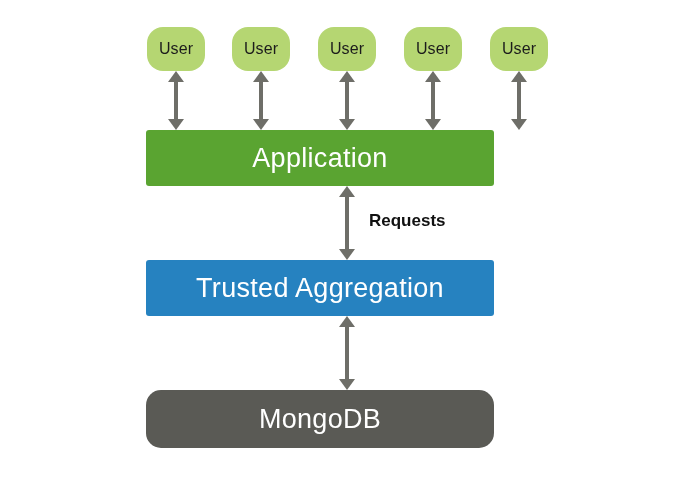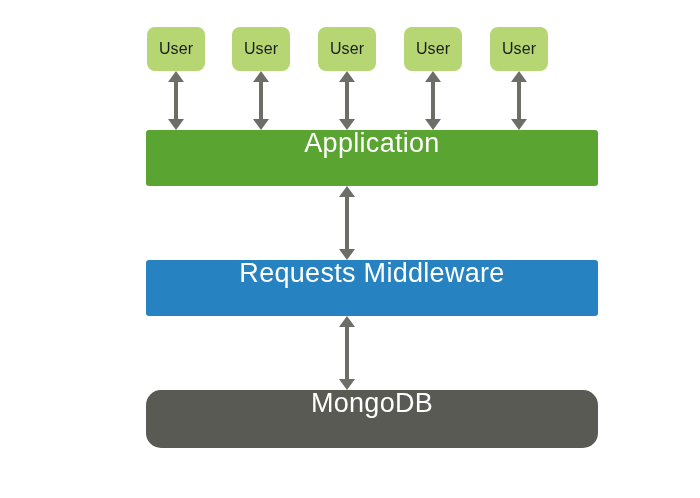--- a/index.html
+++ b/index.html
@@ -18,39 +18,40 @@
     overflow: hidden;
   }
 
   
   .user-box {
     position: absolute;
     top: 27px;
     width: 58px;
     height: 44px;
     background: #b5d672;
-    border-radius: 8px;
+    border-radius: 16px;
     display: flex;
     align-items: center;
     justify-content: center;
   }
   .user-box .user-label {
     font-family: "Liberation Sans", sans-serif;
     font-size: 16px;
     color: #1c1c1c;
     letter-spacing: 0.1px;
     line-height: 1;
   }
 
   
   .layer-bar {
     position: absolute;
     left: 146px;
-    width: 452px;
+    width: 348px;
     display: flex;
+    align-items: center;
     justify-content: center;
     border-radius: 3px;
   }
   .layer-bar .layer-label {
     font-family: "Liberation Sans", sans-serif;
     color: #ffffff;
     font-size: 27px;
     font-weight: 400;
     letter-spacing: 0.3px;
     line-height: 1;
@@ -184,23 +185,24 @@
 
   <div class="layer-bar" id="bar-application">
     <span class="layer-label">Application</span>
   </div>
 
   <div class="arrow" id="arrow-app-middleware">
     <span class="head up"></span>
     <span class="shaft"></span>
     <span class="head down"></span>
   </div>
+  <div class="edge-label" id="label-requests">Requests</div>
 
   <div class="layer-bar" id="bar-middleware">
-    <span class="layer-label">Requests Middleware</span>
+    <span class="layer-label">Trusted Aggregation</span>
   </div>
 
   <div class="arrow" id="arrow-middleware-mongodb">
     <span class="head up"></span>
     <span class="shaft"></span>
     <span class="head down"></span>
   </div>
 
   <div class="layer-bar" id="bar-mongodb">
     <span class="layer-label">MongoDB</span>

